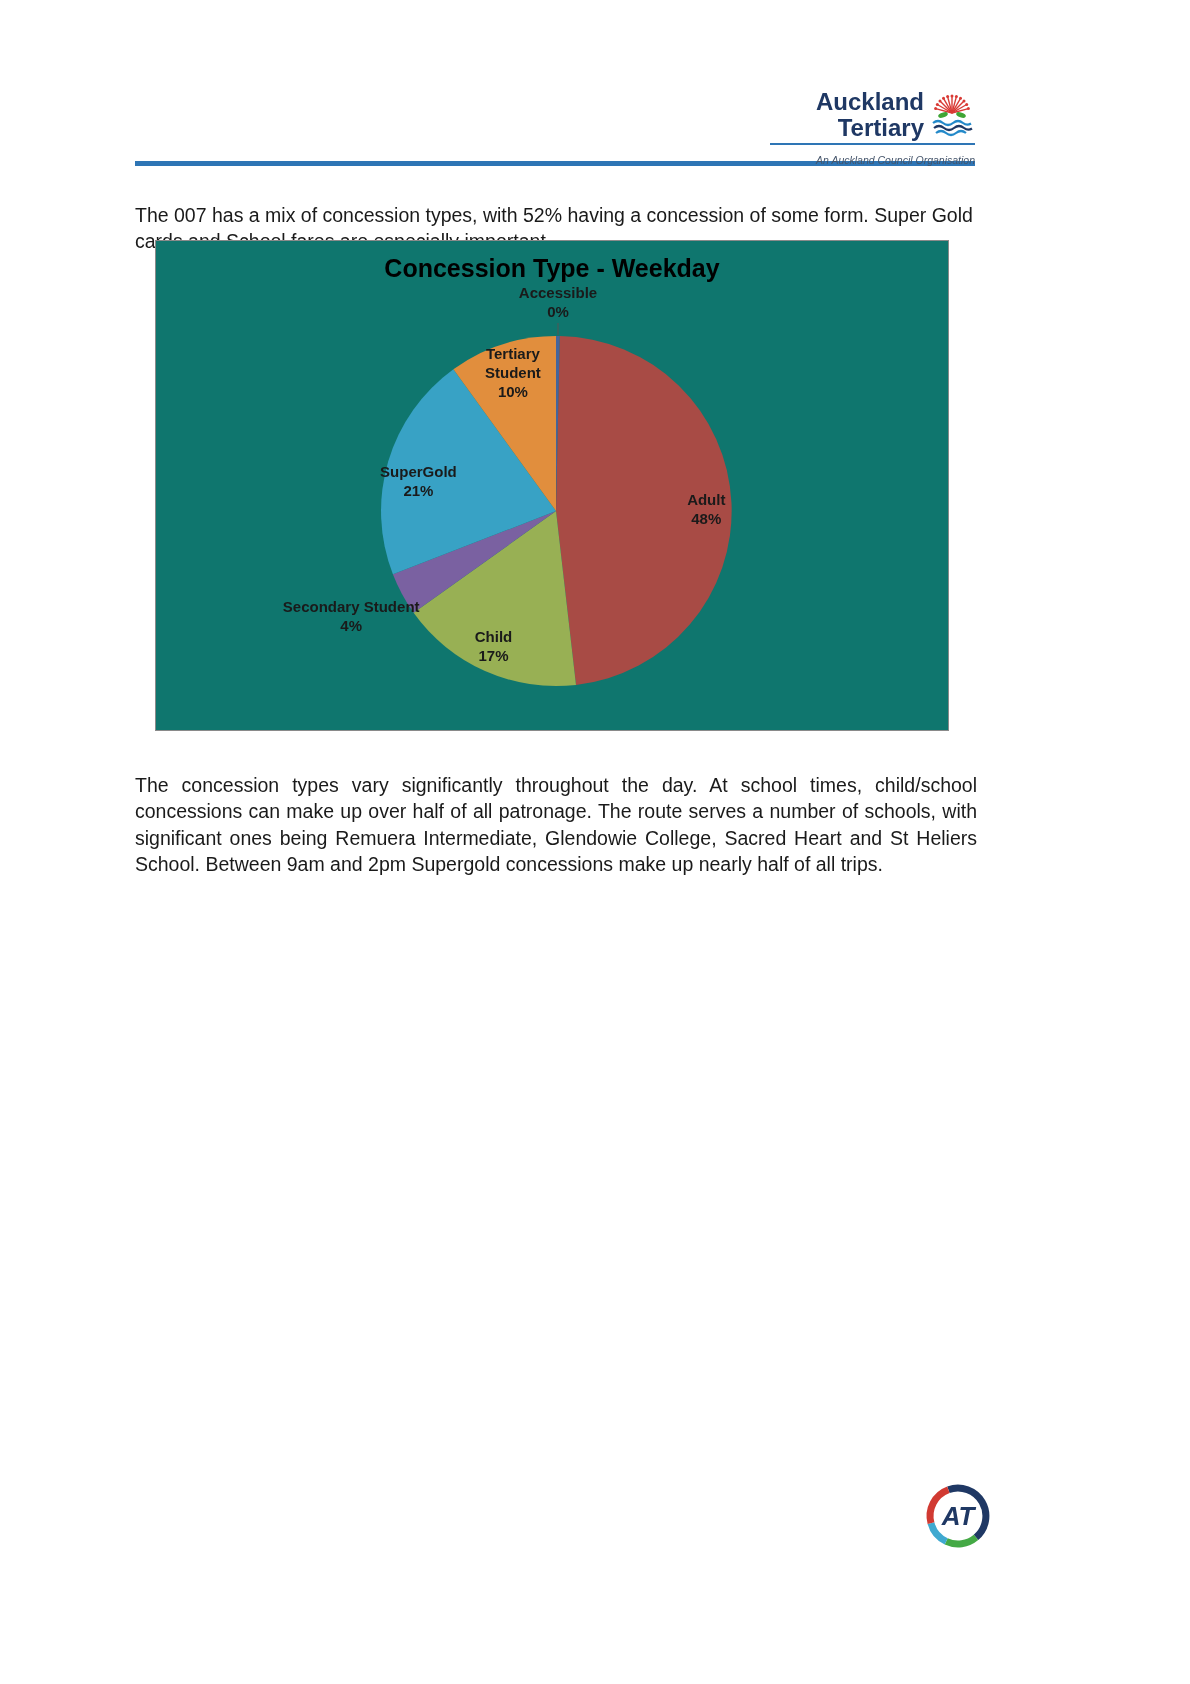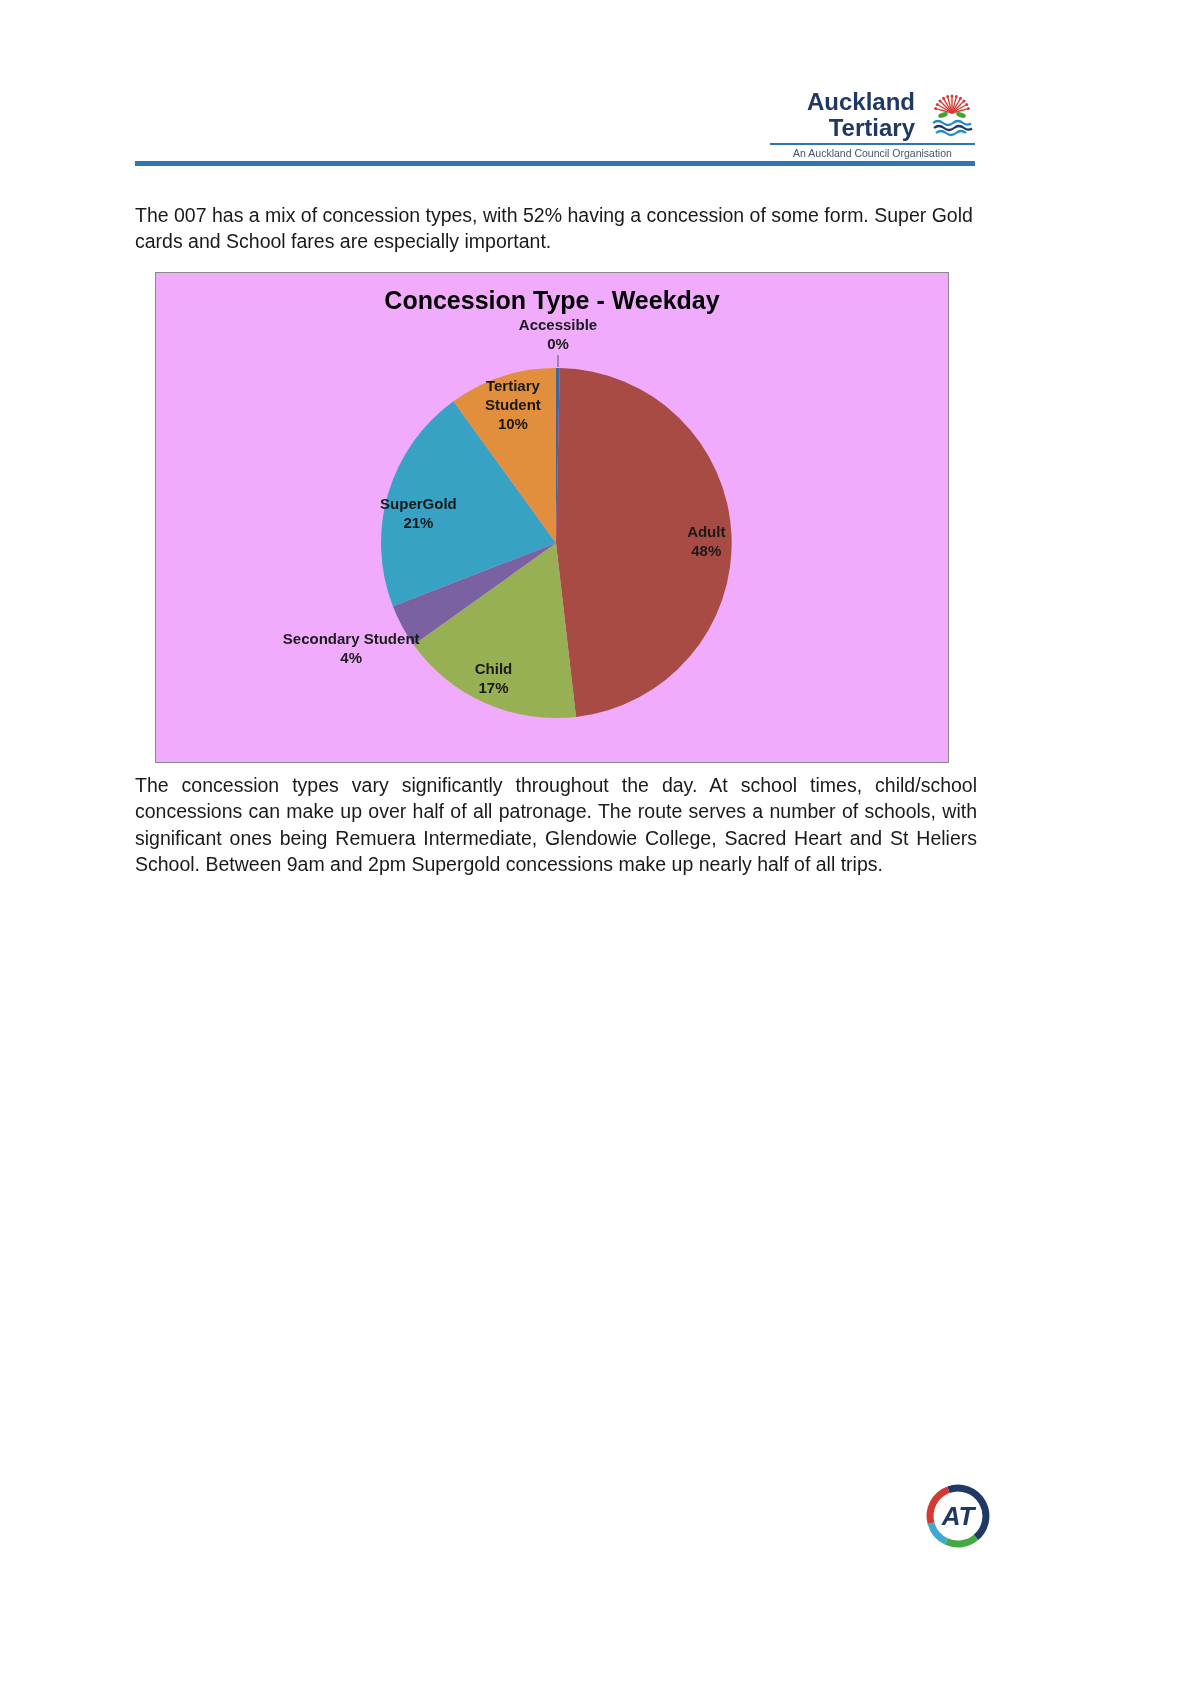--- a/index.html
+++ b/index.html
@@ -4,31 +4,31 @@
 <style>
   html,body{margin:0;padding:0;background:#ffffff;}
   .page{position:relative;width:1190px;height:1684px;background:#fff;
         font-family:"Liberation Sans",sans-serif;color:#1c1c1c;overflow:hidden;}
 
   .memo-title{position:absolute;left:135px;top:100px;font-size:43px;font-weight:bold;
               color:#20405E;letter-spacing:-0.5px;}
   .title-rule{position:absolute;left:135px;top:161px;width:840px;height:5px;background:#2E75B5;}
 
   .header-logo{position:absolute;left:770px;top:84px;width:205px;}
-  .logo-row{display:flex;justify-content:flex-end;align-items:flex-start;gap:14px;}
+  .logo-row{display:flex;justify-content:flex-end;align-items:flex-start;gap:5px;}
   .logo-text{text-align:right;color:#1F3864;font-weight:bold;font-size:24px;line-height:1.08;padding-top:5px;}
   .logo-rule{height:2px;background:#2E75B5;margin-top:2px;}
-  .logo-tagline{font-size:10.5px;color:#44546A;margin-top:2px;text-align:center;}
+  .logo-tagline{font-style:italic;font-size:10.5px;color:#44546A;margin-top:9px;text-align:right;}
 
   .para{position:absolute;left:135px;width:842px;font-size:19.5px;line-height:1.35;color:#1a1a1a;}
   .para-1{top:182px;}
   .para-2{top:741px;text-align:justify;margin-top:31px;}
 
   .chart-box{position:absolute;left:155px;top:240px;width:792px;height:489px;
-             border:1px solid #8a8a8a;background:#f0abfc;margin-top:32px;}
+             border:1px solid #8a8a8a;background:#0f766e;}
   .chart-title{position:absolute;top:13px;left:0;width:100%;text-align:center;
                font-size:25px;font-weight:bold;color:#000;z-index:2;}
   .pie-svg{position:absolute;left:0;top:0;z-index:1;}
   .pie-label{font-size:15px;font-weight:600;fill:#1a1a1a;font-family:"Liberation Sans",sans-serif;}
 
   .at-roundel{position:absolute;left:924px;top:1482px;}
 </style>
 </head>
 <body>
 

